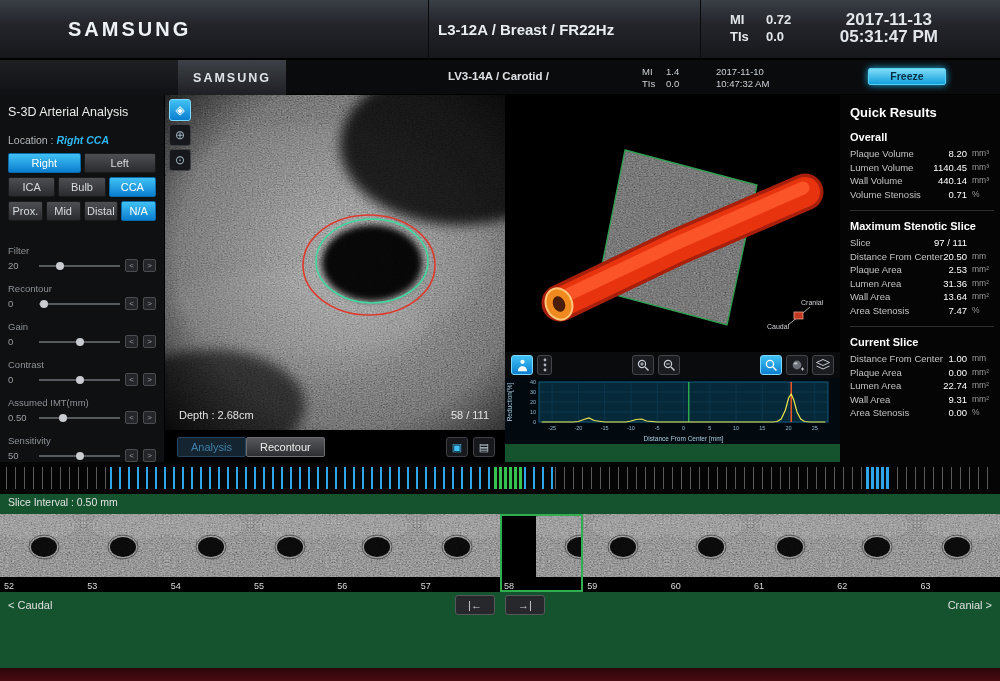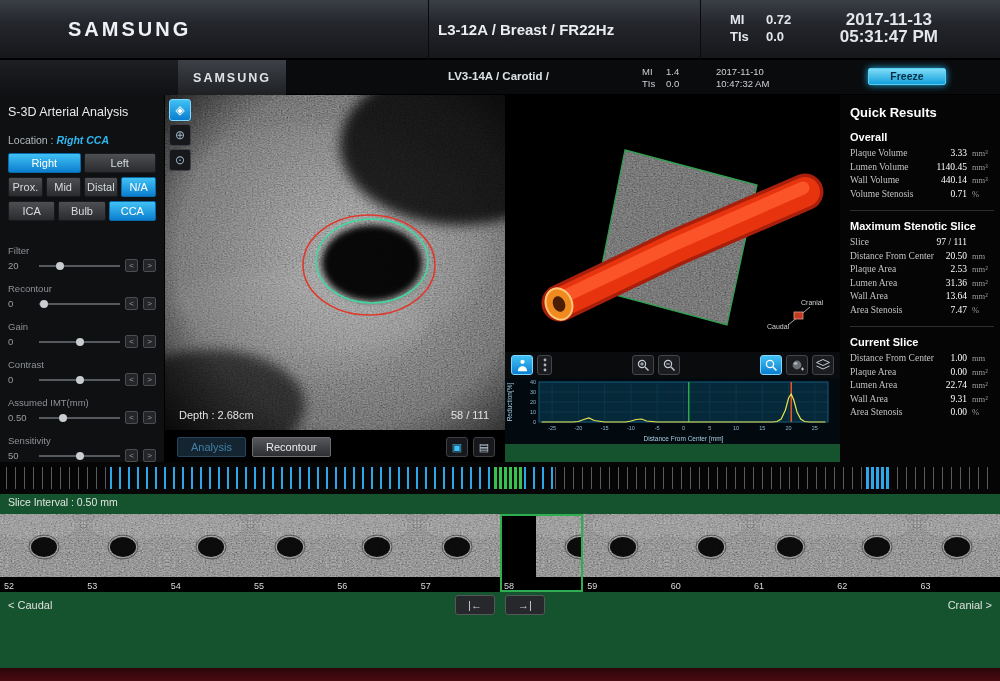--- a/index.html
+++ b/index.html
@@ -53,21 +53,21 @@
 
   
   .us-view{position:absolute;left:165px;top:95px;width:340px;height:367px;background:#000;}
   .us-image{position:absolute;left:0;top:0;}
   .us-tools{position:absolute;left:4px;top:4px;display:flex;flex-direction:column;gap:3px;}
   .tool-btn{width:22px;height:22px;border-radius:3px;background:#17181b;border:1px solid #3e4045;color:#9fb6c4;
     font-size:12px;display:flex;align-items:center;justify-content:center;}
   .tool-btn.active{background:linear-gradient(180deg,#41c2f5,#0b7ecf);border-color:#7fd8ff;color:#fff;}
   .us-depth{position:absolute;left:14px;bottom:41px;font-size:11px;color:#e2e2e2;}
   .us-frame{position:absolute;right:16px;bottom:41px;font-size:11px;color:#e2e2e2;}
-  .us-actions{position:absolute;left:12px;bottom:5px;display:flex;gap:6px;}
+  .us-actions{position:absolute;left:12px;bottom:5px;display:flex;}
   .action-btn{height:20px;padding:0 13px;line-height:19px;font-size:11px;border-radius:2px;}
   .analysis-btn{background:#142531;border:1px solid #23445a;color:#417fa6;}
   .recontour-btn{background:linear-gradient(180deg,#56585c,#2c2e31);border:1px solid #6b6d71;color:#ededed;}
   .us-mini-icons{position:absolute;right:10px;bottom:5px;display:flex;gap:5px;}
   .mini-btn{width:22px;height:20px;background:#17181b;border:1px solid #3e4045;border-radius:3px;
     color:#bccdd8;display:flex;align-items:center;justify-content:center;font-size:11px;}
   .mini-btn.cyan{color:#3ec0f5;}
 
   
   .render-view{position:absolute;left:505px;top:95px;width:335px;height:257px;background:#000;}
@@ -80,21 +80,21 @@
   .rt-spacer{flex:1;}
 
   
   .chart-wrap{position:absolute;left:505px;top:378px;width:335px;height:66px;background:#020a10;}
 
   
   .right-panel{position:absolute;left:840px;top:95px;width:160px;height:367px;padding:10px 6px 0 10px;background:#050506;}
   .qr-title{font-size:13px;font-weight:bold;color:#fff;margin-bottom:11px;}
   .qr-section + .qr-section{border-top:1px solid #2e2e2e;margin-top:9px;padding-top:5px;}
   .qr-sec-title{font-size:11px;font-weight:bold;color:#fff;margin:4px 0 4px 0;}
-  .qr-row{display:flex;align-items:center;font-size:9.5px;line-height:13.5px;font-family:Liberation Serif, serif;}
+  .qr-row{display:flex;align-items:center;font-size:9.5px;line-height:13.5px;}
   .qr-label{flex:1;color:#c3c3c3;white-space:nowrap;}
   .qr-value{color:#fff;text-align:right;}
   .qr-unit{width:27px;padding-left:5px;color:#9a9a9a;font-size:8.5px;}
 
   
   .ruler{position:absolute;left:0;top:462px;width:1000px;height:32px;background:#050505;}
   .ticks{position:absolute;left:6px;right:6px;top:5px;height:22px;
     background:repeating-linear-gradient(90deg,#5a5a5a 0 1px,transparent 1px 9px);}
   .ticks-blue{position:absolute;left:11%;width:44.5%;top:5px;height:22px;
     background:repeating-linear-gradient(90deg,#2da6ea 0 2px,#060606 2px 9px);}
@@ -190,29 +190,29 @@
     <div class="panel-title">S-3D Arterial Analysis</div>
     <div class="location-line">
       <span>Location :</span>
       <span class="location-value">Right CCA</span>
     </div>
     <div class="btn-row">
         <div class="seg-btn active">Right</div>
         <div class="seg-btn">Left</div>
       </div>
     <div class="btn-row">
+        <div class="seg-btn">ICA</div>
+        <div class="seg-btn">Bulb</div>
+        <div class="seg-btn active">CCA</div>
+      </div>
+    <div class="btn-row">
         <div class="seg-btn">Prox.</div>
         <div class="seg-btn">Mid</div>
         <div class="seg-btn">Distal</div>
         <div class="seg-btn active">N/A</div>
-      </div>
-    <div class="btn-row">
-        <div class="seg-btn">ICA</div>
-        <div class="seg-btn">Bulb</div>
-        <div class="seg-btn active">CCA</div>
       </div>
     <div class="slider-list">
   <div class="slider-row">
     <div class="slider-label">Filter</div>
     <div class="slider-line">
       <span class="slider-value">20</span>
       <span class="slider-track">
         <span class="slider-thumb" style="left: 26%;"></span>
       </span>
       <span class="stepper">&lt;</span>
@@ -452,21 +452,21 @@
   </div>
 
   <div class="right-panel">
     <div class="qr-title">Quick Results</div>
     <div>
   <div class="qr-section">
     <div class="qr-sec-title">Overall</div>
     <div>
   <div class="qr-row">
     <span class="qr-label">Plaque Volume</span>
-    <span class="qr-value">3.33</span>
+    <span class="qr-value">8.20</span>
     <span class="qr-unit">mm³</span>
   </div>
 
   <div class="qr-row">
     <span class="qr-label">Lumen Volume</span>
     <span class="qr-value">1140.45</span>
     <span class="qr-unit">mm³</span>
   </div>
 
   <div class="qr-row">

